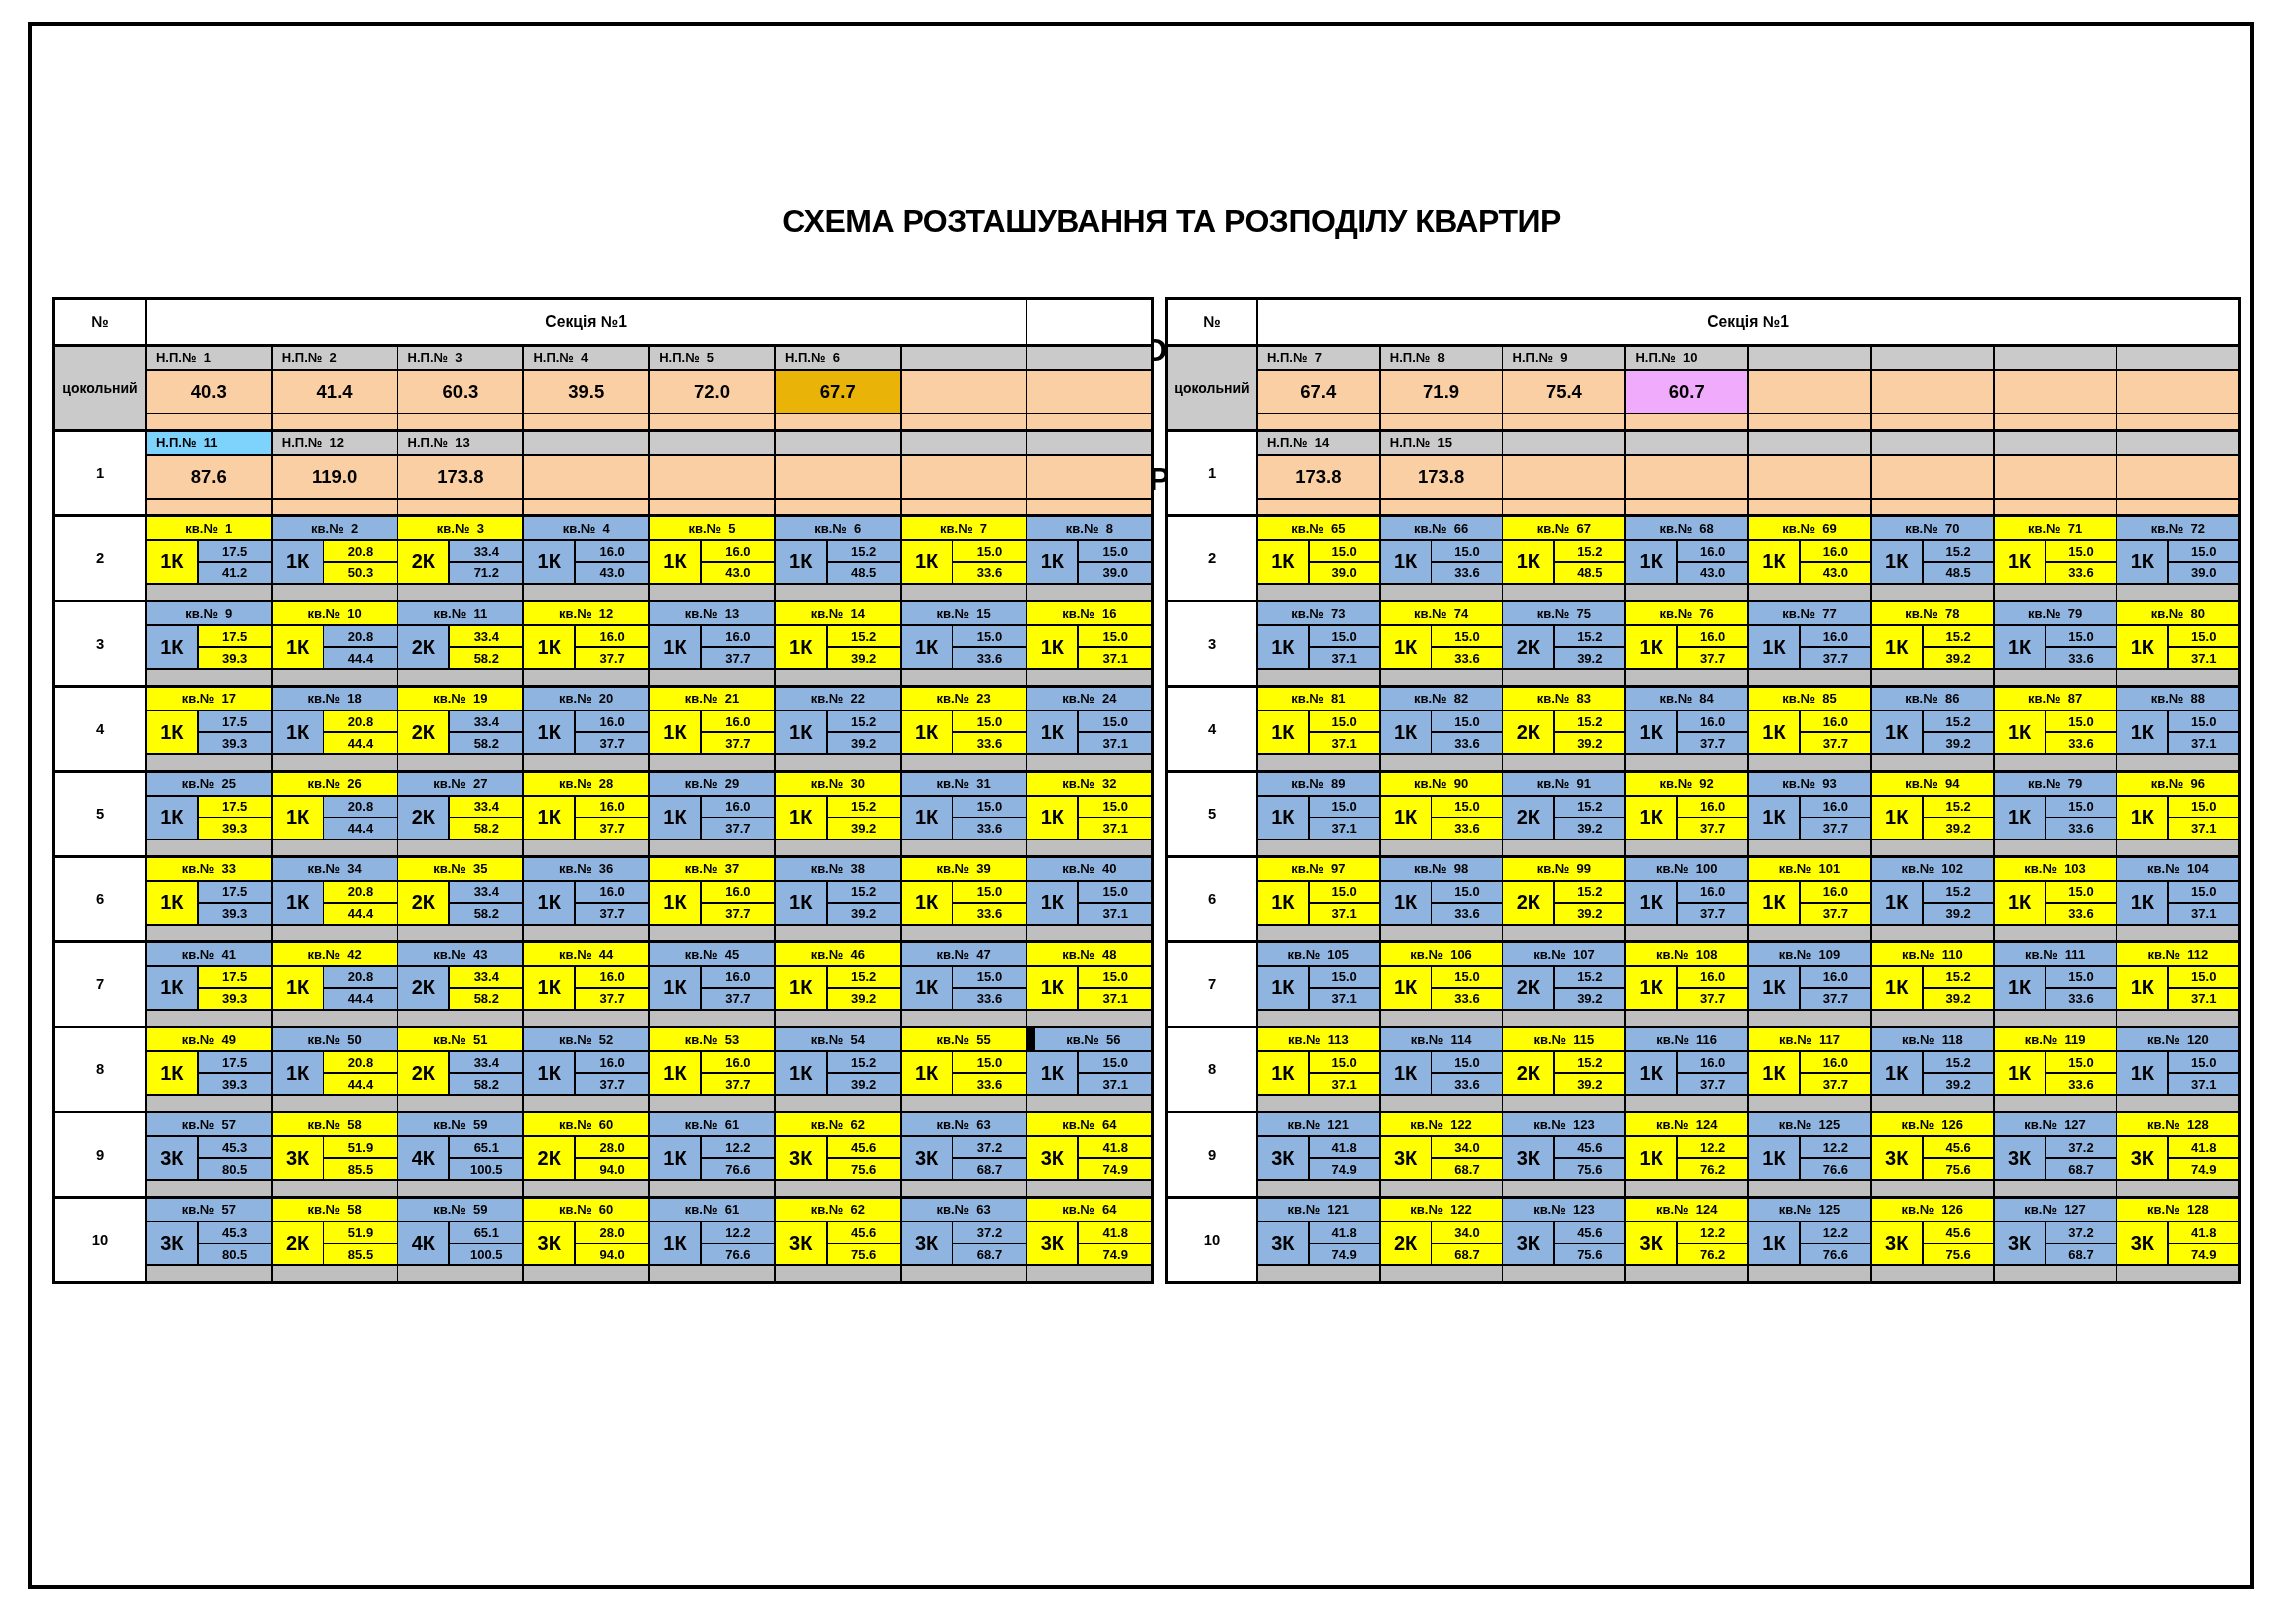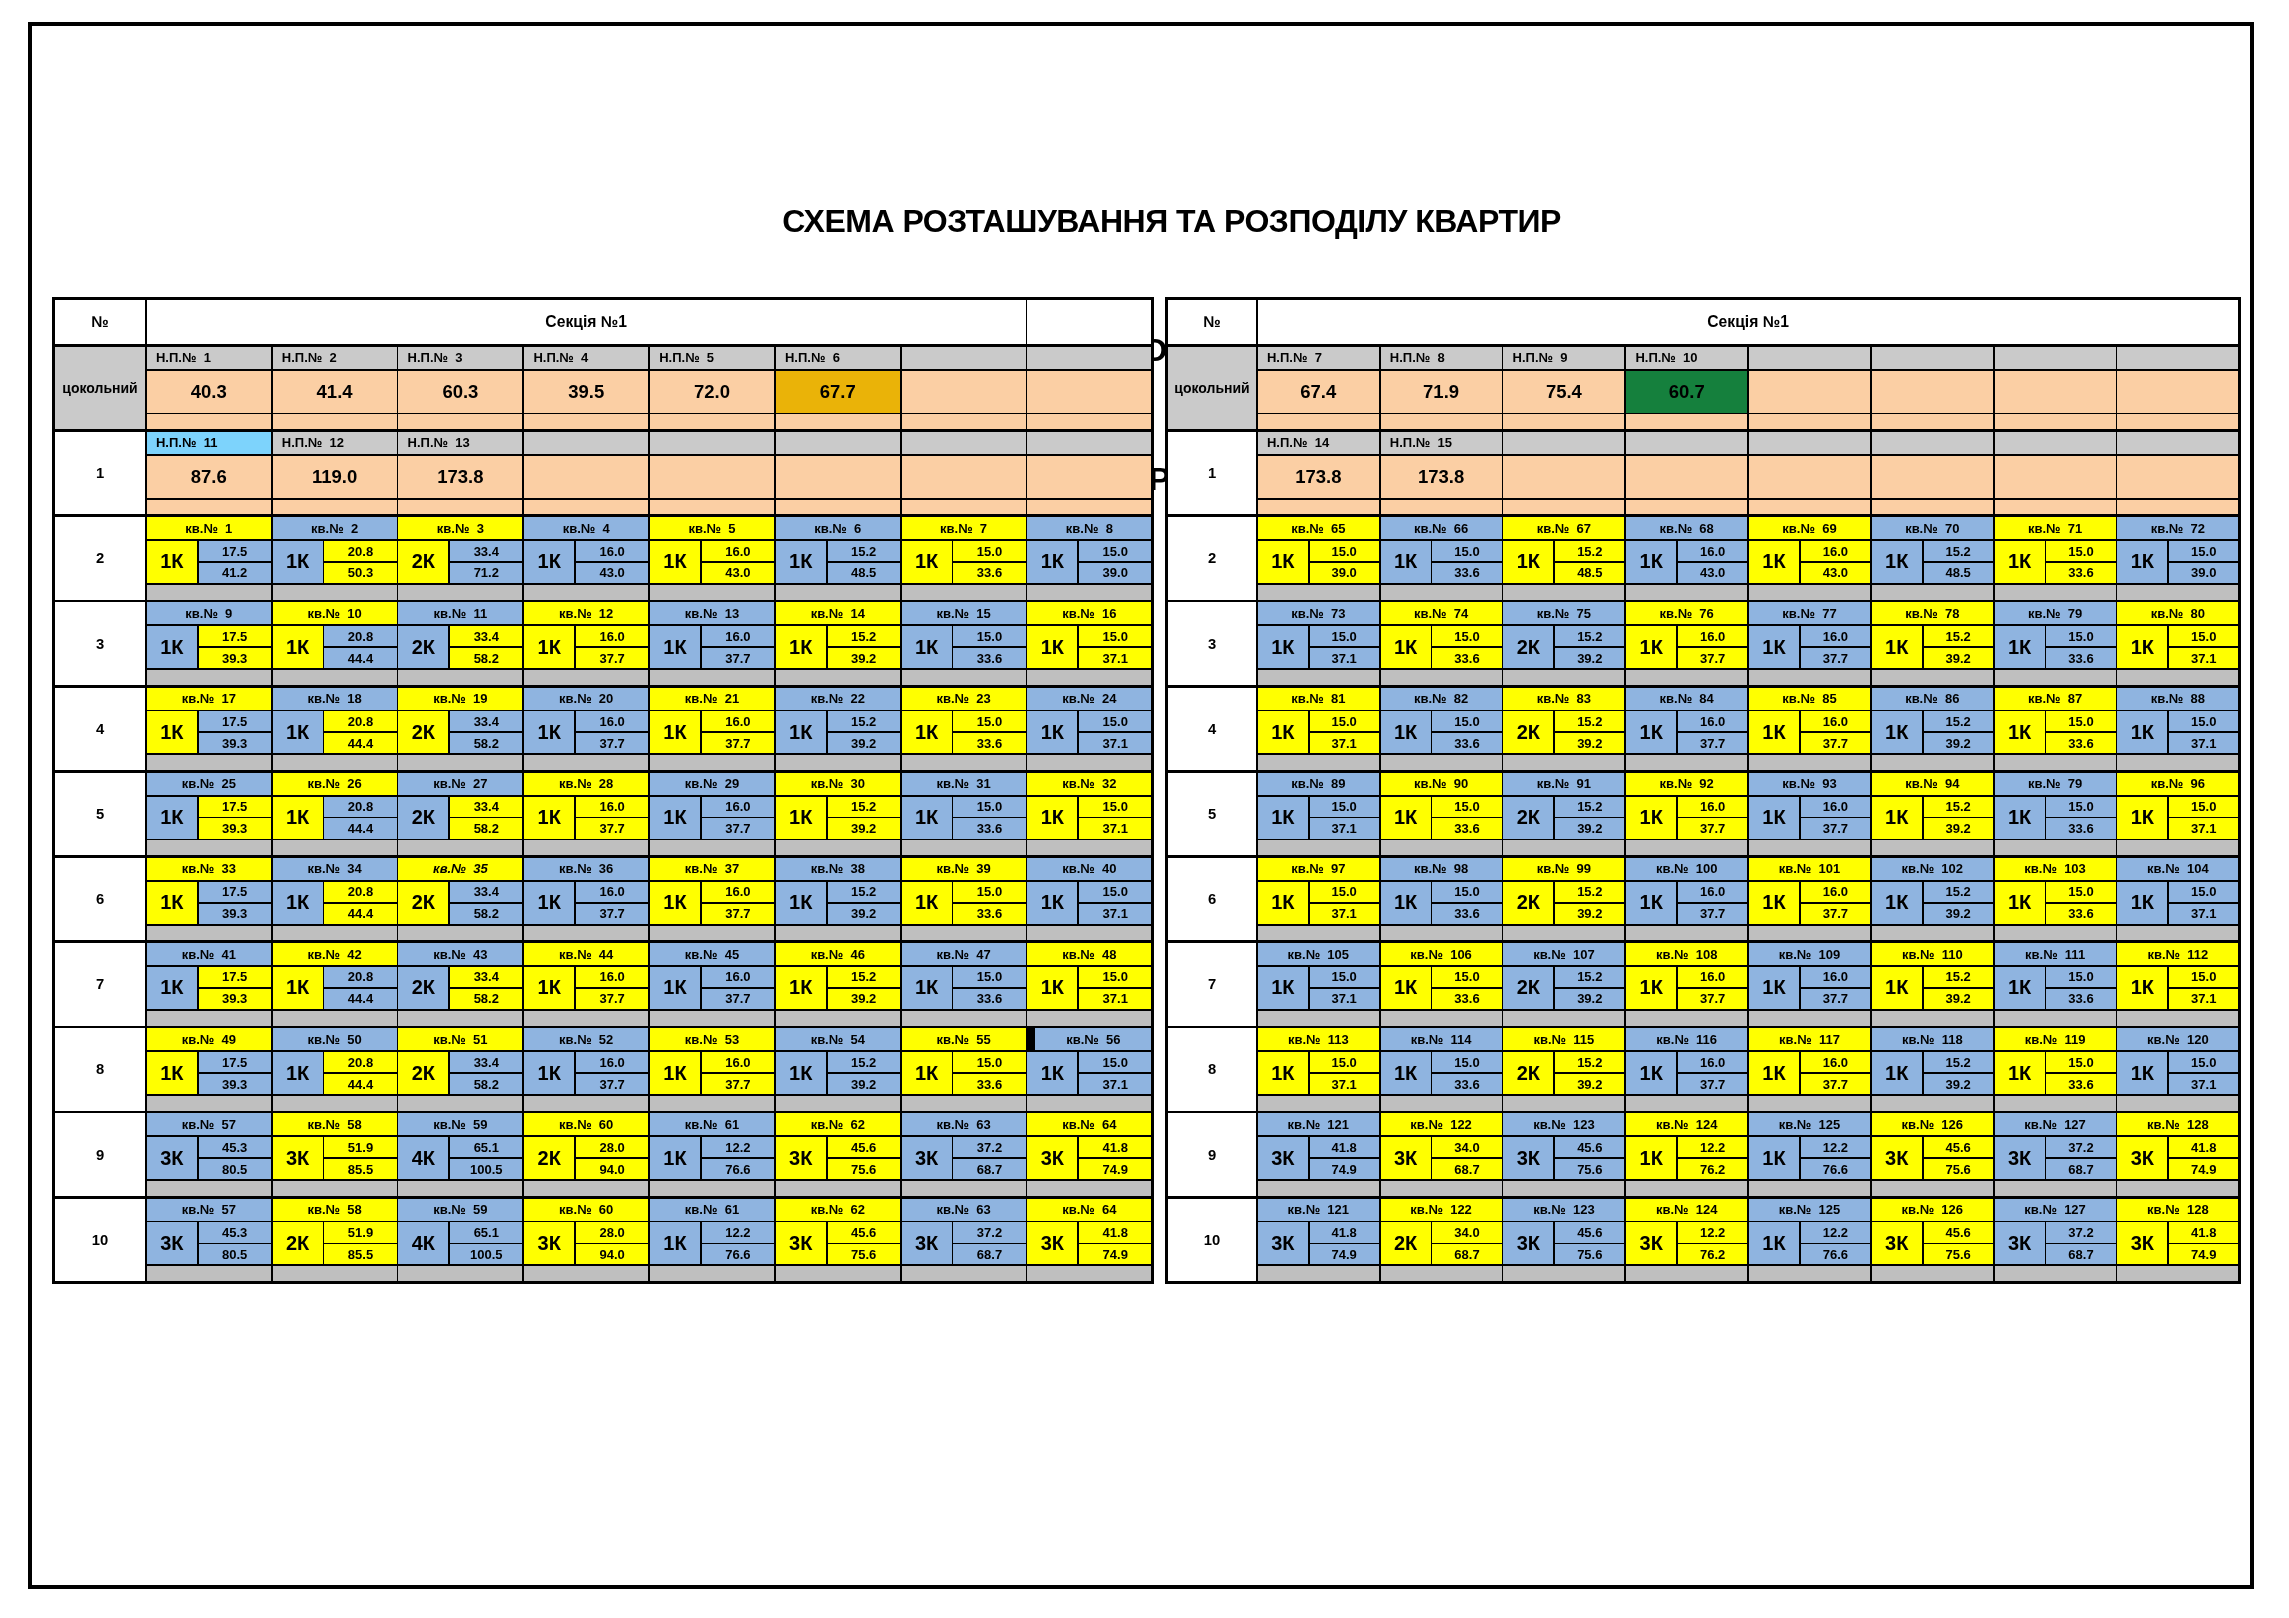--- a/index.html
+++ b/index.html
@@ -423,21 +423,21 @@
       <div class="cell band" style="background: rgb(191, 191, 191); grid-row: 3;"></div>
       <div class="cell kvstrip" style="background: rgb(143, 180, 224); grid-row: 1;">кв.№  34</div>
       <div class="body" style="grid-row: 2;">
         <div class="cell tbody-type" style="background: rgb(143, 180, 224);">1К</div>
         <div class="nums">
           <div class="cell num" style="background: rgb(255, 255, 0);">20.8</div>
           <div class="cell num" style="background: rgb(255, 255, 0);">44.4</div>
         </div>
       </div>
       <div class="cell band" style="background: rgb(191, 191, 191); grid-row: 3;"></div>
-      <div class="cell kvstrip" style="background: rgb(255, 255, 0); grid-row: 1; font-style: italic;">кв.№  35</div>
+      <div class="cell kvstrip" style="background: rgb(255, 255, 0); grid-row: 1;">кв.№  35</div>
       <div class="body" style="grid-row: 2;">
         <div class="cell tbody-type" style="background: rgb(255, 255, 0);">2К</div>
         <div class="nums">
           <div class="cell num" style="background: rgb(143, 180, 224);">33.4</div>
           <div class="cell num" style="background: rgb(143, 180, 224);">58.2</div>
         </div>
       </div>
       <div class="cell band" style="background: rgb(191, 191, 191); grid-row: 3;"></div>
       <div class="cell kvstrip" style="background: rgb(143, 180, 224); grid-row: 1;">кв.№  36</div>
       <div class="body" style="grid-row: 2;">
@@ -796,21 +796,21 @@
       <div class="cell npstrip" style="background: rgb(202, 202, 202); grid-row: 1;">Н.П.№  7</div>
       <div class="cell area" style="background: rgb(251, 207, 164); grid-row: 2;">67.4</div>
       <div class="cell band" style="background: rgb(251, 207, 164); grid-row: 3;"></div>
       <div class="cell npstrip" style="background: rgb(202, 202, 202); grid-row: 1;">Н.П.№  8</div>
       <div class="cell area" style="background: rgb(251, 207, 164); grid-row: 2;">71.9</div>
       <div class="cell band" style="background: rgb(251, 207, 164); grid-row: 3;"></div>
       <div class="cell npstrip" style="background: rgb(202, 202, 202); grid-row: 1;">Н.П.№  9</div>
       <div class="cell area" style="background: rgb(251, 207, 164); grid-row: 2;">75.4</div>
       <div class="cell band" style="background: rgb(251, 207, 164); grid-row: 3;"></div>
       <div class="cell npstrip" style="background: rgb(202, 202, 202); grid-row: 1;">Н.П.№  10</div>
-      <div class="cell area" style="background: #15803d; grid-row: 2;">60.7</div>
+      <div class="cell area" style="background: #f0abfc; grid-row: 2;">60.7</div>
       <div class="cell band" style="background: rgb(251, 207, 164); grid-row: 3;"></div>
       <div class="cell npstrip" style="background: rgb(202, 202, 202); grid-row: 1;"></div>
       <div class="cell area" style="background: rgb(251, 207, 164); grid-row: 2;"></div>
       <div class="cell band" style="background: rgb(251, 207, 164); grid-row: 3;"></div>
       <div class="cell npstrip" style="background: rgb(202, 202, 202); grid-row: 1;"></div>
       <div class="cell area" style="background: rgb(251, 207, 164); grid-row: 2;"></div>
       <div class="cell band" style="background: rgb(251, 207, 164); grid-row: 3;"></div>
       <div class="cell npstrip" style="background: rgb(202, 202, 202); grid-row: 1;"></div>
       <div class="cell area" style="background: rgb(251, 207, 164); grid-row: 2;"></div>
       <div class="cell band" style="background: rgb(251, 207, 164); grid-row: 3;"></div>

